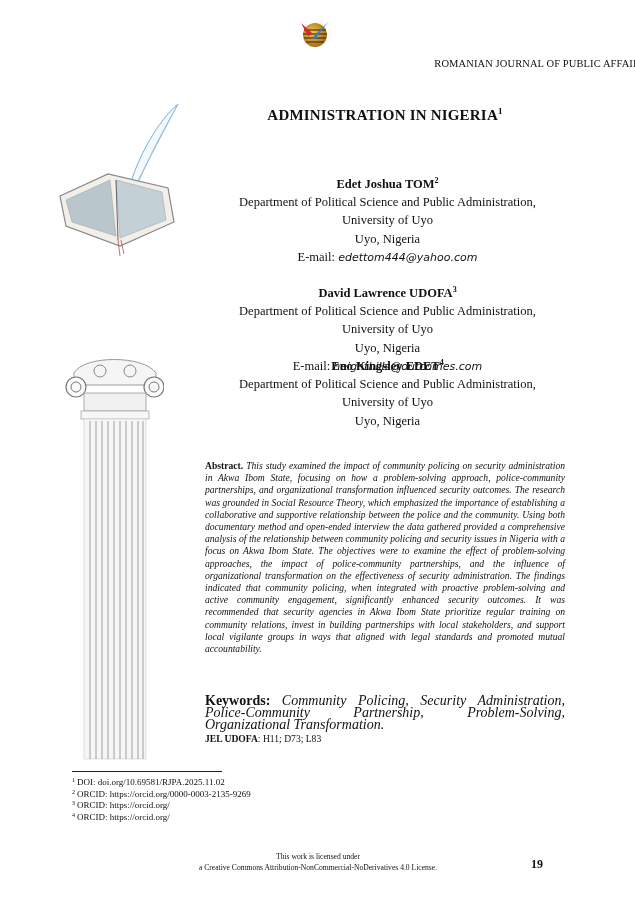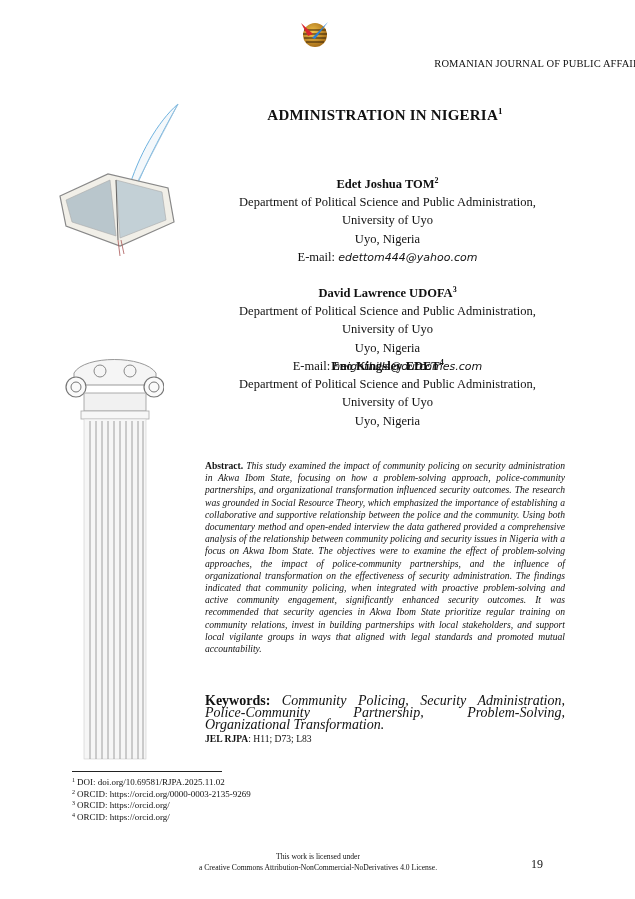--- a/index.html
+++ b/index.html
@@ -40,21 +40,21 @@
   #jel { left: 205px; top: 733px; font-size: 9.6px; }
   #jel .label { font-weight: bold; }
 
   
   #footnote-rule { left: 72px; top: 771px; width: 150px; height: 0; border-top: 1px solid #222; }
   #footnotes { left: 72px; top: 777px; font-size: 9px; line-height: 11.5px; }
   #footnotes sup { font-size: 6px; vertical-align: 3px; line-height: 0; margin-right: 2px; }
 
   
   #license { left: 143px; width: 350px; top: 851px; text-align: center; font-size: 7.6px; line-height: 11px; }
-  #page-number { left: 531px; top: 857px; font-weight: normal; font-size: 12px; }
+  #page-number { left: 531px; top: 857px; font-weight: bold; font-size: 12px; }
 </style>
 </head>
 <body>
 
 <div id="logo" class="abs">
   <svg width="30" height="28" viewBox="0 0 30 28">
     <defs>
       <radialGradient id="lg" cx="40%" cy="40%" r="60%">
         <stop offset="0%" stop-color="#f3c34a"></stop>
         <stop offset="100%" stop-color="#a8701a"></stop>
@@ -137,21 +137,21 @@
 <div id="abstract" class="abs">
   <span class="label">Abstract.</span>
   <span class="body">This study examined the impact of community policing on security administration in Akwa Ibom State, focusing on how a problem-solving approach, police-community partnerships, and organizational transformation influenced security outcomes. The research was grounded in Social Resource Theory, which emphasized the importance of establishing a collaborative and supportive relationship between the police and the community. Using both documentary method and open-ended interview the data gathered provided a comprehensive analysis of the relationship between community policing and security issues in Nigeria with a focus on Akwa Ibom State. The objectives were to examine the effect of problem-solving approaches, the impact of police-community partnerships, and the influence of organizational transformation on the effectiveness of security administration. The findings indicated that community policing, when integrated with proactive problem-solving and active community engagement, significantly enhanced security outcomes. It was recommended that security agencies in Akwa Ibom State prioritize regular training on community relations, invest in building partnerships with local stakeholders, and support local vigilante groups in ways that aligned with legal standards and promoted mutual accountability.</span>
 </div>
 
 <div id="keywords" class="abs">
   <span class="label">Keywords:</span>
   <span class="body">Community Policing, Security Administration, Police-Community Partnership, Problem-Solving, Organizational Transformation.</span>
 </div>
 
-<div id="jel" class="abs"><span class="label">JEL RJPA</span><span>: H11; D73; L83</span></div>
+<div id="jel" class="abs"><span class="label">JEL UDOFA</span><span>: H11; D73; L83</span></div>
 
 <div id="footnote-rule" class="abs"></div>
 <div id="footnotes" class="abs">
   <div><sup>1</sup><span>DOI: doi.org/10.69581/RJPA.2025.11.02</span></div>
   <div><sup>2</sup><span>ORCID: https://orcid.org/0000-0003-2135-9269</span></div>
   <div><sup>3</sup><span>ORCID: https://orcid.org/</span></div>
   <div><sup>4</sup><span>ORCID: https://orcid.org/</span></div>
 </div>
 
 <div id="license" class="abs">

